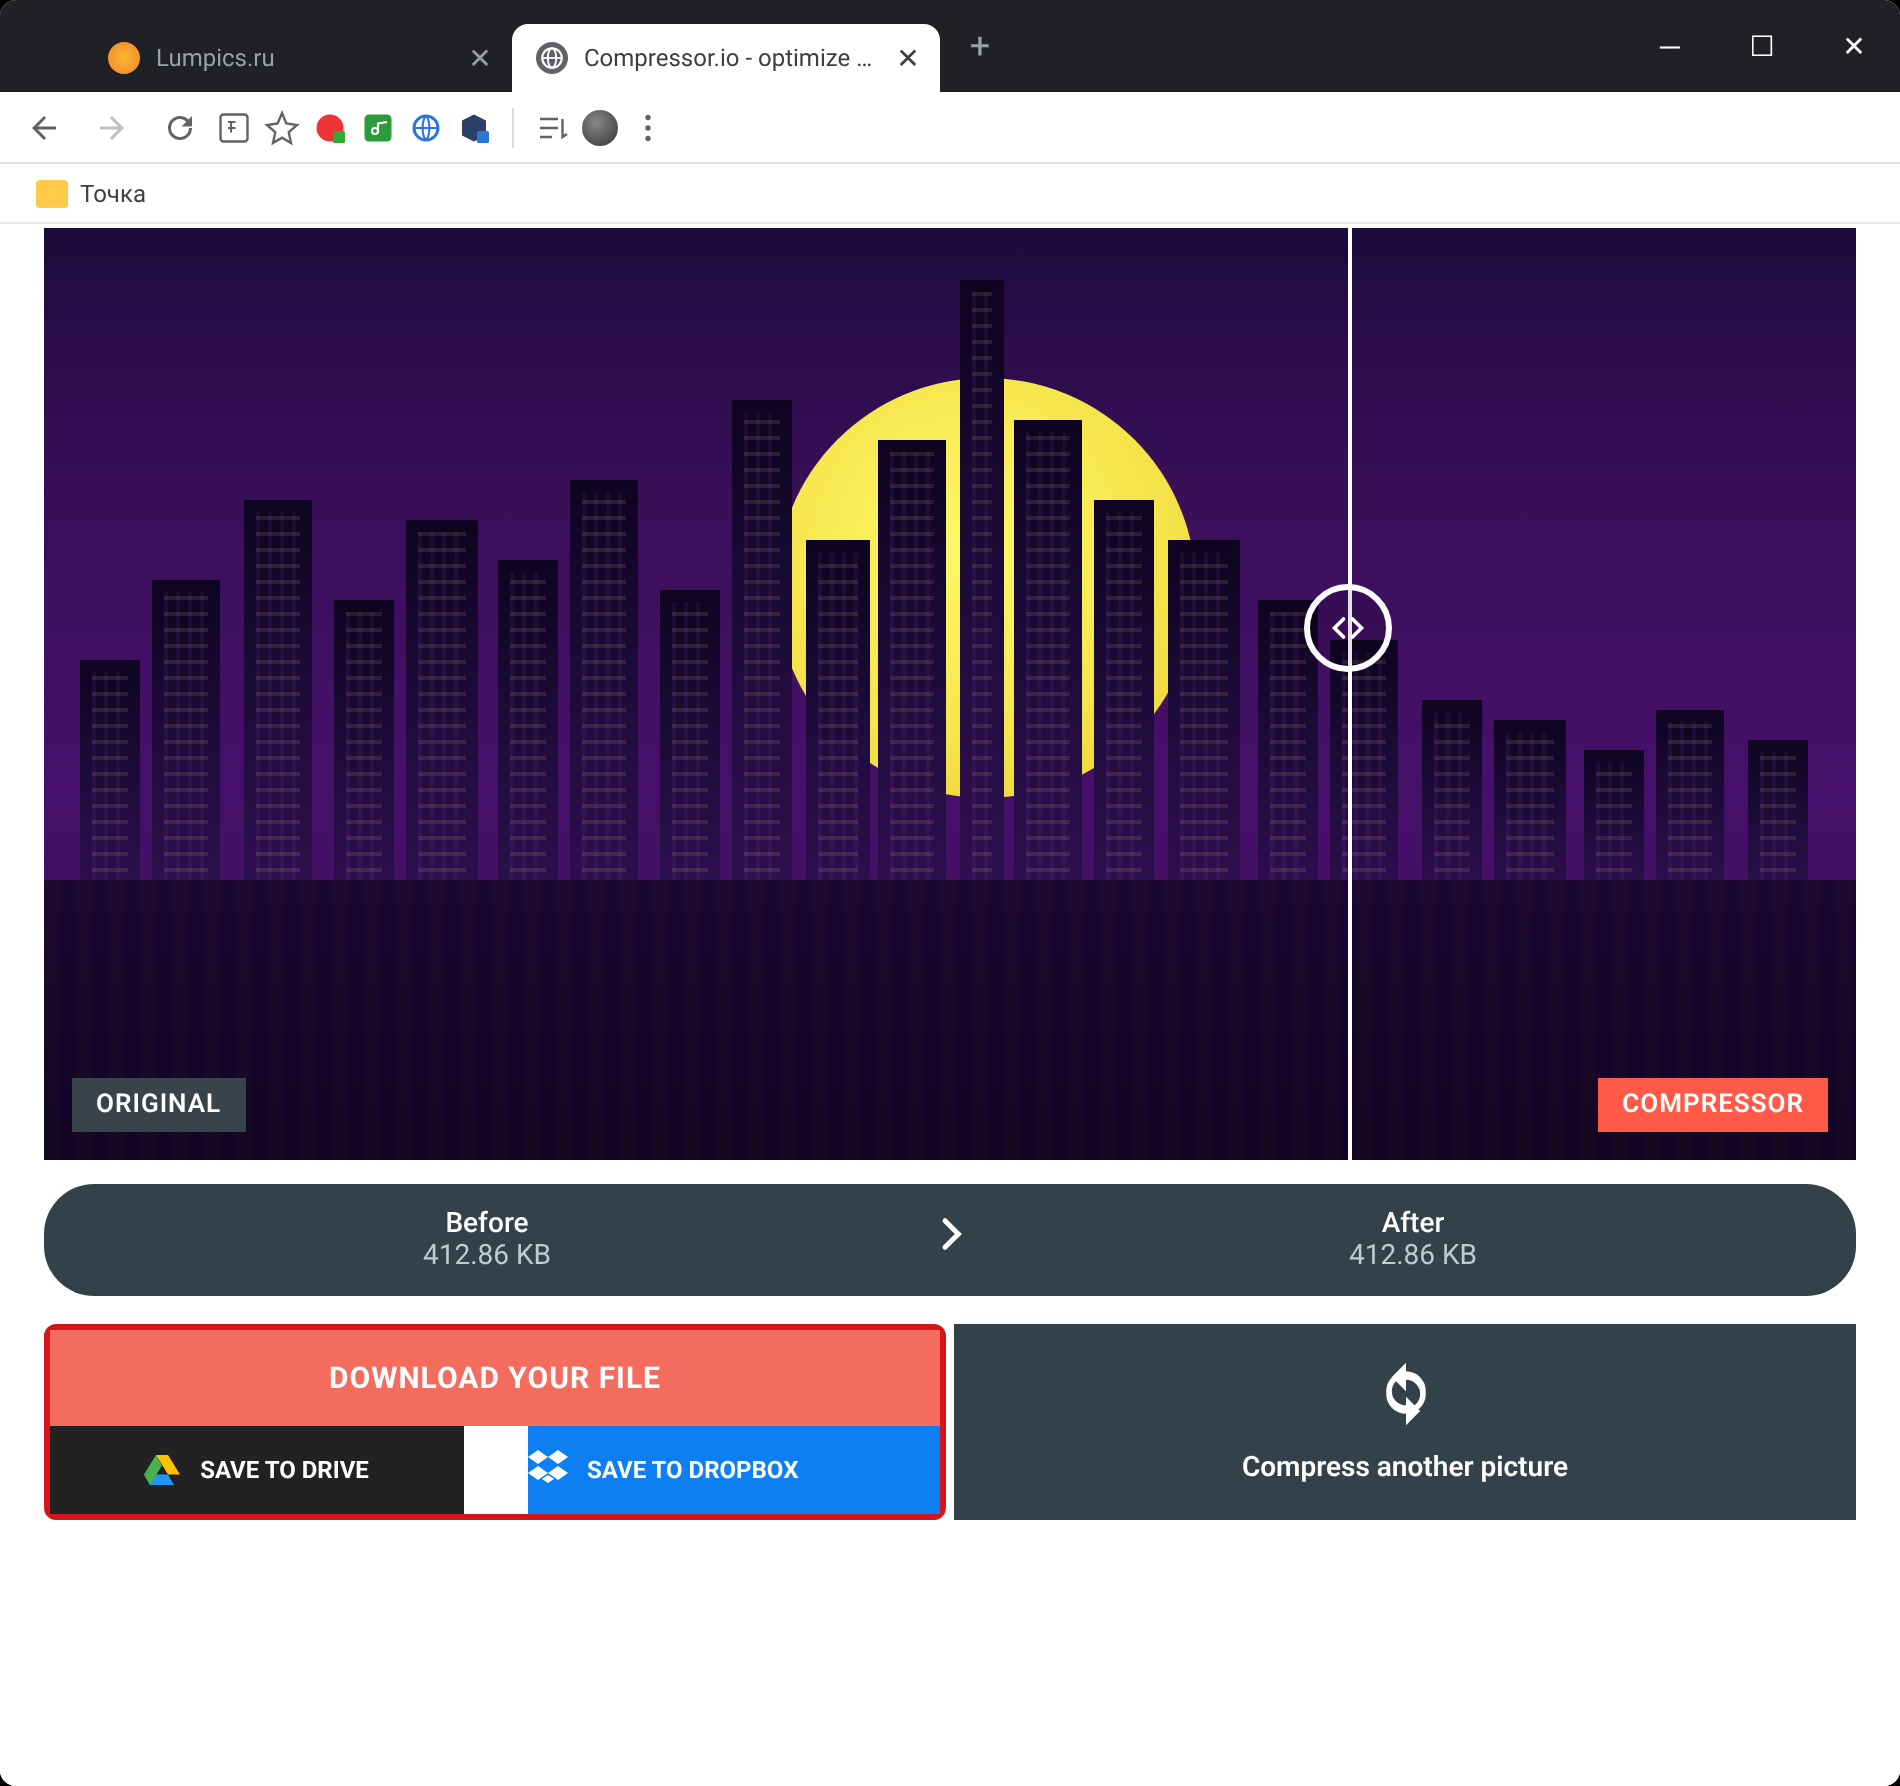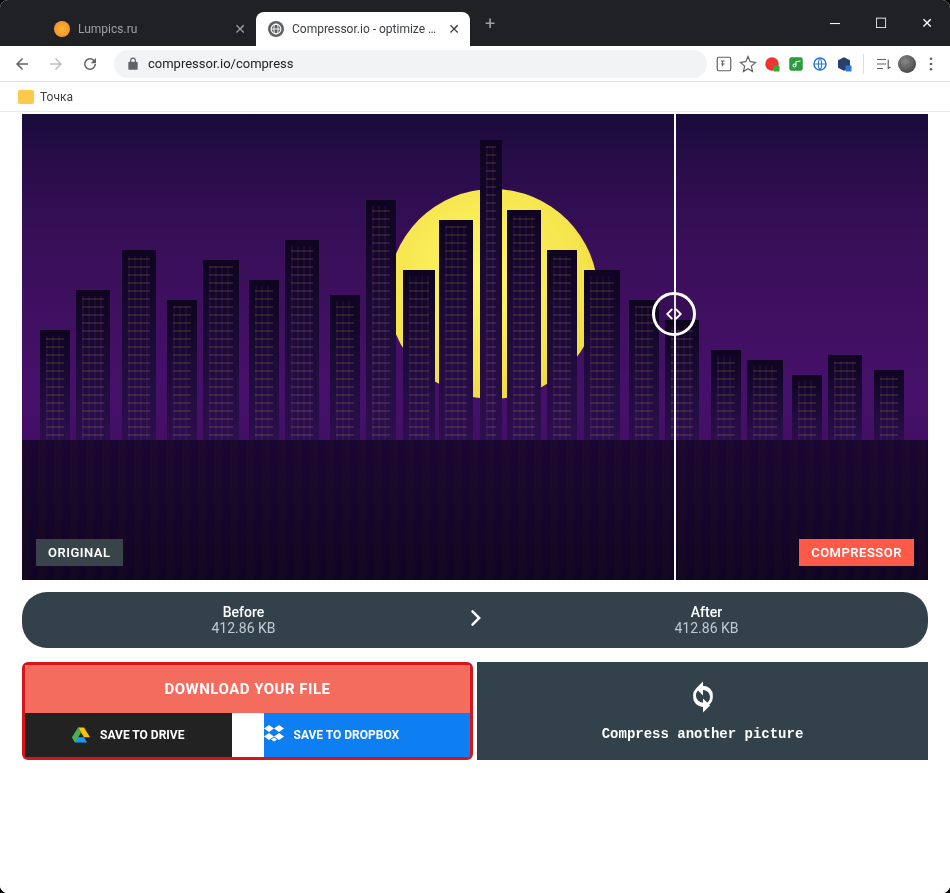--- a/index.html
+++ b/index.html
@@ -55,21 +55,21 @@
   .arrow { color: #fff; font-size: 22px; }
 
   .actions { display: flex; gap: 0; margin-top: 14px; height: 98px; }
   .left-actions { width: 50%; display: flex; flex-direction: column; border: 3px solid #d4151b; border-radius: 6px; }
   .btn-download { flex: 1; background: #f36c5e; color: #fff; display: flex; align-items: center; justify-content: center; font-size: 15px; font-weight: 700; letter-spacing: 0.5px; cursor: pointer; }
   .row2 { display: flex; height: 44px; gap: 32px; }
   .btn-drive { flex: 1; background: #222; color: #fff; display: flex; align-items: center; justify-content: center; font-size: 12px; font-weight: 700; cursor: pointer; gap: 10px; }
   .btn-dropbox { flex: 1; background: #0d7ff2; color: #fff; display: flex; align-items: center; justify-content: flex-start; font-size: 12px; font-weight: 700; cursor: pointer; gap: 10px; }
   .right-action { width: 50%; background: #33424a; display: flex; flex-direction: column; align-items: center; justify-content: center; cursor: pointer; gap: 8px; margin-left: 4px; }
   .right-action .reload { color: #fff; }
-  .right-action .txt { color: #fff; font-size: 14px; font-weight: 600; font-family: Liberation Mono, monospace; }
+  .right-action .txt { color: #fff; font-size: 14px; font-weight: 600; }
 
   .donate { text-align: center; margin-top: 20px; font-size: 13px; }
   .donate a { color: #2a77d4; text-decoration: underline; }
   .drive-logo { display: inline-block; width: 18px; height: 16px; position: relative; }
   .drive-logo svg { width: 100%; height: 100%; }
 </style>
 </head>
 <body>
 
 <div class="window">
@@ -109,26 +109,20 @@
     </div>
     <div class="nav-btn" style="opacity:.4">
       <svg width="18" height="18" viewBox="0 0 24 24">
           <path d="M4 13h12.17l-5.59 5.59L12 20l8-8-8-8-1.41 1.41L16.17 11H4z" fill="#5f6368"></path>
         </svg>
     </div>
     <div class="nav-btn">
       <svg width="18" height="18" viewBox="0 0 24 24">
           <path d="M17.65 6.35A7.96 7.96 0 0012 4a8 8 0 108 8h-2a6 6 0 11-1.76-4.24L13 11h7V4l-2.35 2.35z" fill="#5f6368"></path>
         </svg>
-    </div>
-    <div class="addr">
-      <svg class="lock" viewBox="0 0 24 24">
-          <path d="M18 8h-1V6a5 5 0 10-10 0v2H6a2 2 0 00-2 2v10a2 2 0 002 2h12a2 2 0 002-2V10a2 2 0 00-2-2zM9 6a3 3 0 116 0v2H9z" fill="#5f6368"></path>
-        </svg>
-      <input value="compressor.io/compress" style="">
     </div>
     <div class="ext-icons">
       <svg class="ext-ico" viewBox="0 0 24 24">
           <rect x="3" y="3" width="18" height="18" rx="2" fill="none" stroke="#5f6368" stroke-width="1.6"></rect>
           <path d="M8 8h5M10 8v7M8 12h5" stroke="#5f6368" stroke-width="1.4" fill="none"></path>
         </svg>
       <svg class="ext-ico" viewBox="0 0 24 24">
           <path d="M12 2l2.9 6.9L22 10l-5.5 4.8L18 22l-6-3.6L6 22l1.5-7.2L2 10l7.1-1.1z" fill="none" stroke="#5f6368" stroke-width="1.6"></path>
         </svg>
       <svg class="ext-ico" viewBox="0 0 24 24">

